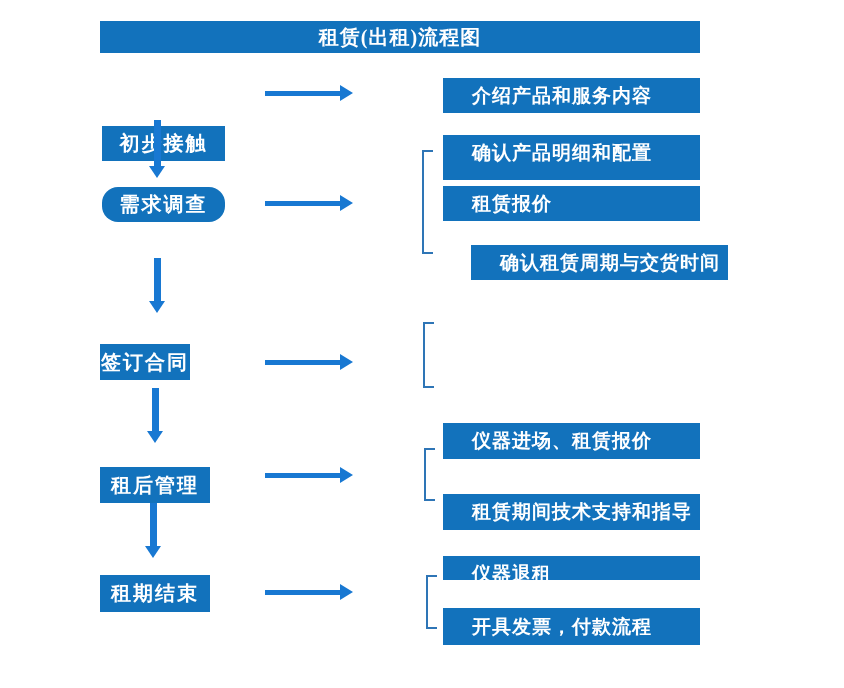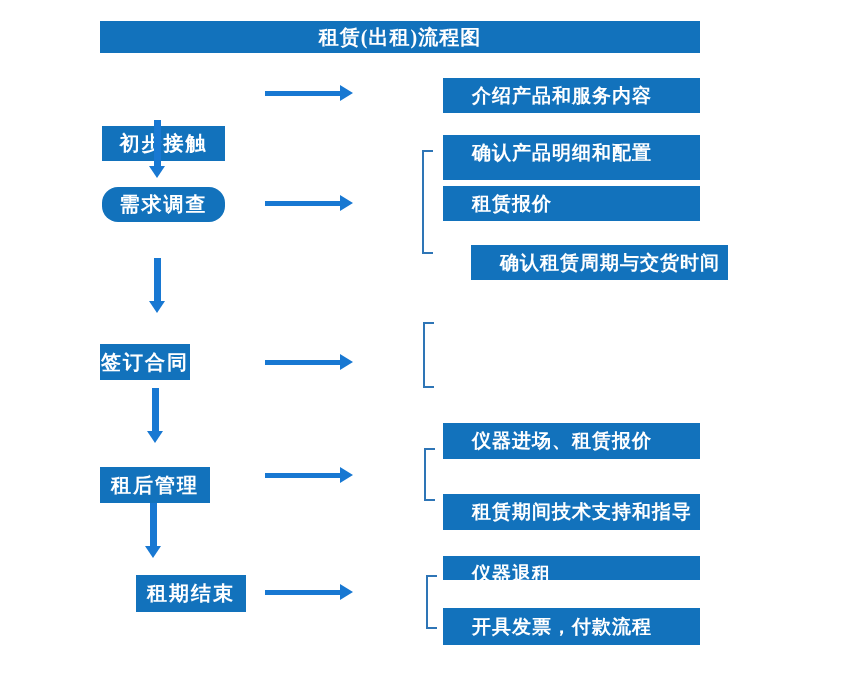--- a/index.html
+++ b/index.html
@@ -12,21 +12,21 @@
     font-weight:bold; white-space:nowrap; overflow:hidden;
   }
   .title-bar { left:100px; top:21px; width:600px; height:32px; line-height:32px;
     font-size:20px; text-align:center; letter-spacing:1px; }
 
   .stage { font-size:20px; text-align:center; letter-spacing:2px; }
   .s1 { left:102px; top:78px;  width:123px; height:35px; line-height:35px;margin-top:48px; }
   .s2 { left:102px; top:187px; width:123px; height:35px; line-height:35px;border-radius:16px; }
   .s3 { left:100px; top:344px; width:90px; height:36px; line-height:36px; }
   .s4 { left:100px; top:458px; width:110px; height:36px; line-height:36px;margin-top:9px; }
-  .s5 { left:100px; top:575px; width:110px; height:37px; line-height:37px;margin-left:36px; }
+  .s5 { left:100px; top:575px; width:110px; height:37px; line-height:37px; }
 
   .detail { left:443px; width:257px; font-size:19px; letter-spacing:1px;
     padding-left:29px; box-sizing:border-box; }
   .d1  { top:78px;  height:35px; line-height:35px; }
   .d2  { top:135px; height:45px; line-height:35px; }
   .d3  { top:186px; height:35px; line-height:35px; }
   .d4  { top:245px; height:35px; line-height:35px;margin-left:28px; }
   .d5  { top:312px; height:36px; line-height:36px; }
   .d6  { top:363px; height:36px; line-height:36px; }
   .d7  { top:423px; height:36px; line-height:36px; }

